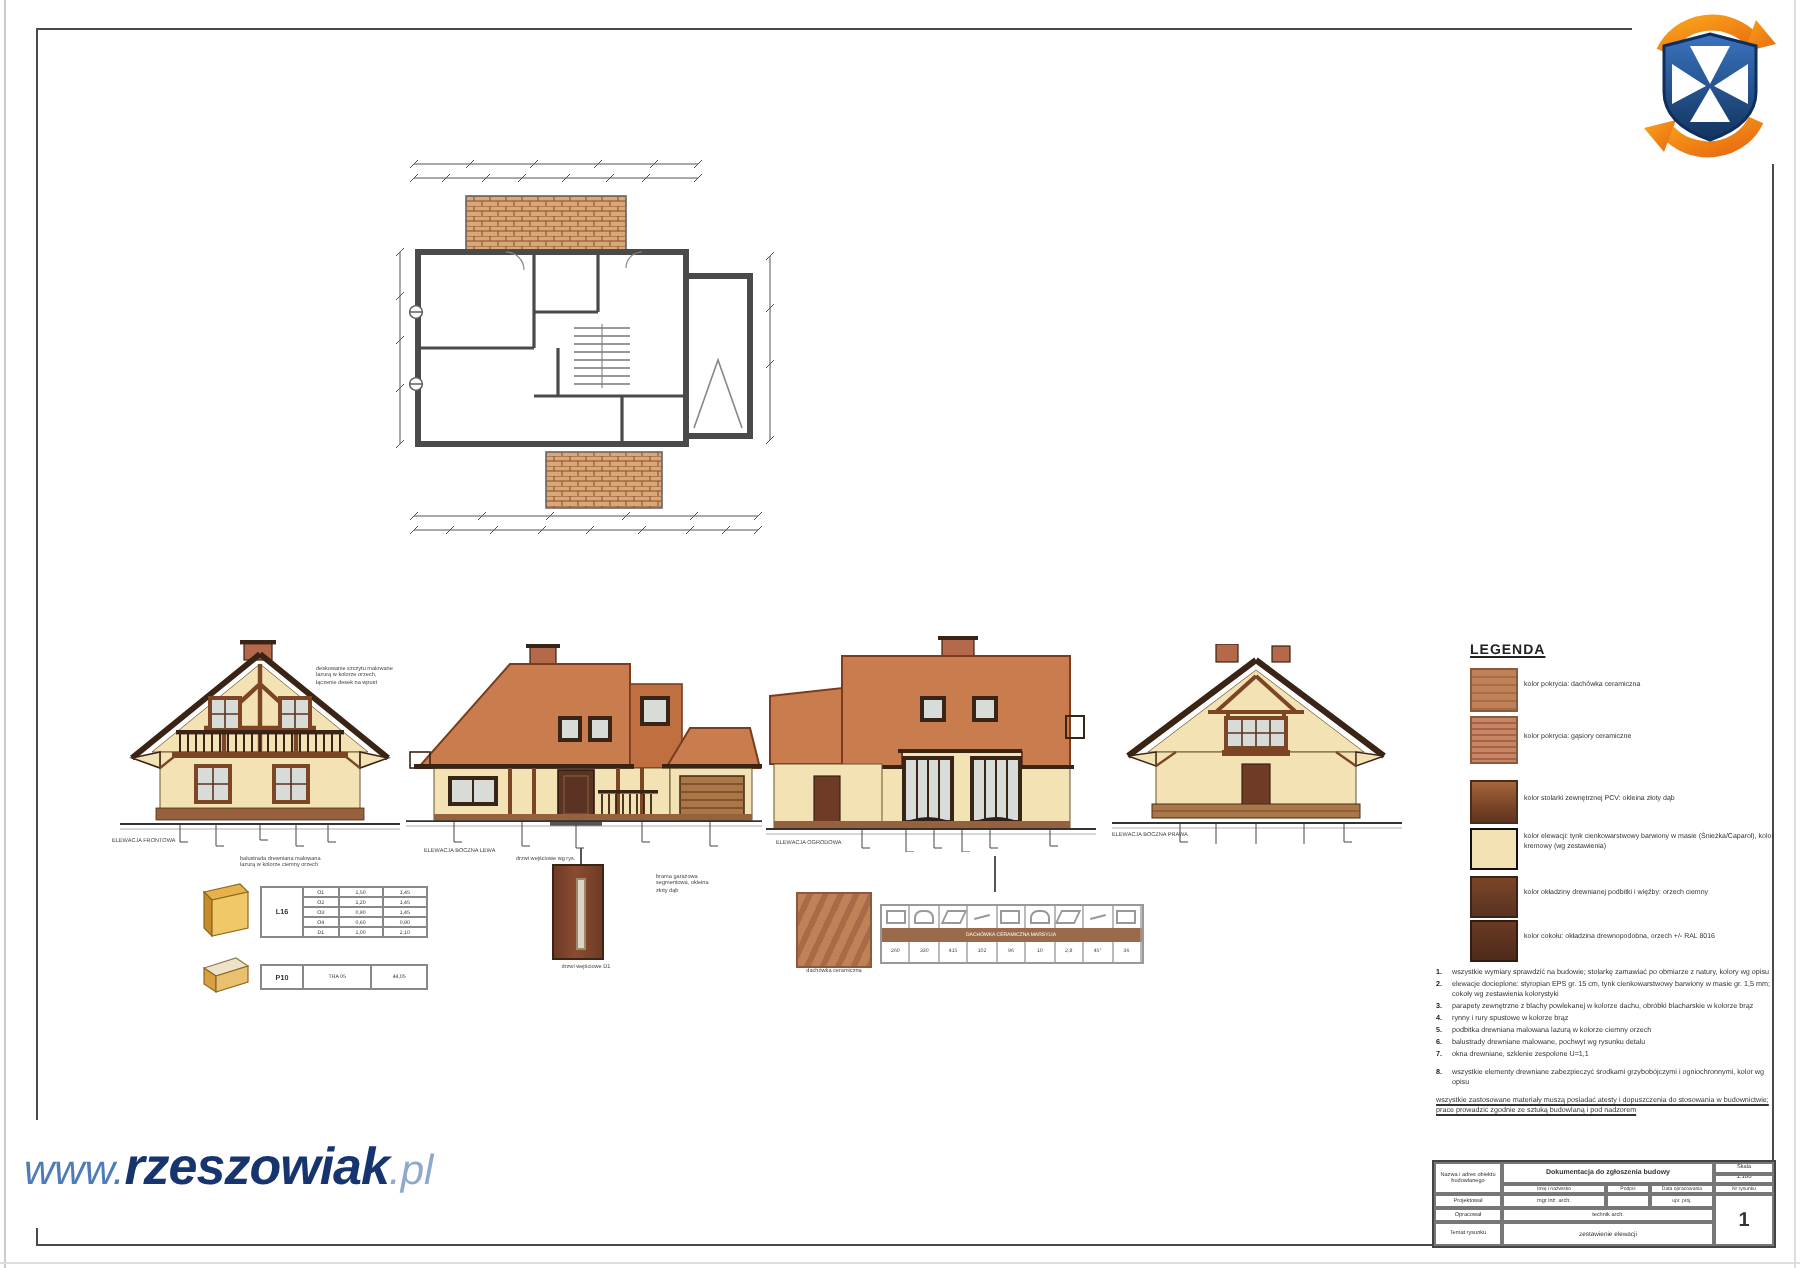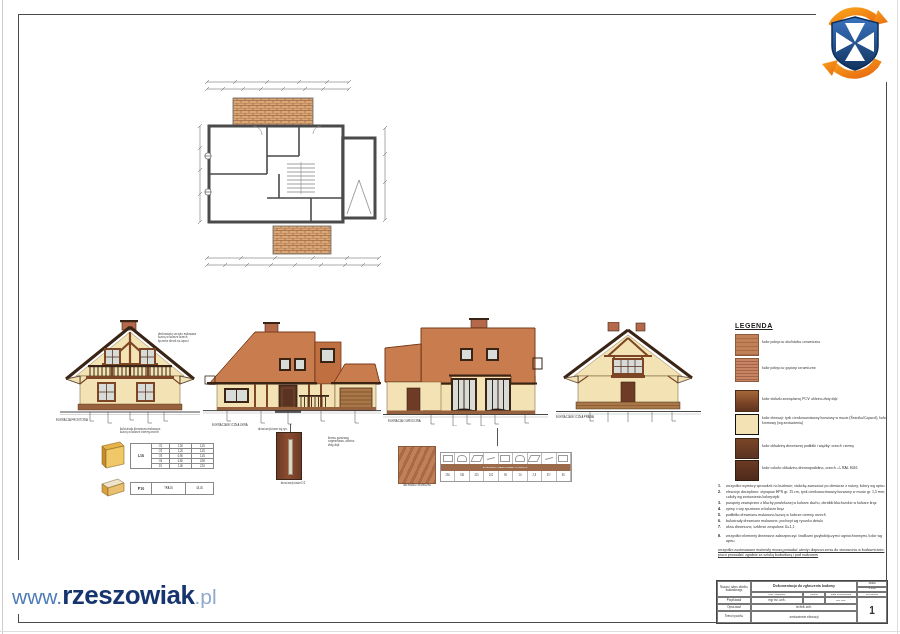--- a/index.html
+++ b/index.html
@@ -55,21 +55,21 @@
   .spec-band{background:#9a6a4a;display:flex;}
   .spec-band div{flex:1;color:#fff;font-size:2.5px;text-align:center;line-height:7px;border-right:0.5px solid #b08a6e;}
   .spec-vals{display:flex;}
   .spec-vals div{flex:1;font-size:2.6px;color:#444;text-align:center;line-height:10px;border-right:0.5px solid #bbb;}
   
   .door{width:26px;height:48px;background:linear-gradient(90deg,#6e3b26,#8a4c30 45%,#6e3b26);
     border:1.5px solid #3a2415;box-sizing:border-box;position:relative;}
   .door .stripe{position:absolute;left:11px;top:6px;width:3px;height:34px;background:#ddd4c4;border:0.4px solid #9a8a70;}
   
   .wm{left:8px;top:560px;width:258px;height:54px;background:#fff;z-index:20;}
-  .wm-line1{position:absolute;left:4px;top:20px;white-space:nowrap;}
+  .wm-line1{position:absolute;left:4px;top:8px;white-space:nowrap;font-style:italic;}
   .wm-www{font-size:21px;color:var(--accent-blue-light);}
   .wm-name{font-size:26px;font-weight:bold;color:var(--accent-blue);letter-spacing:-0.5px;}
   .wm-tld{font-size:21px;color:#8fa9cc;}
   .wm-sub{position:absolute;left:5px;top:31px;font-size:14.5px;color:var(--accent-orange);white-space:nowrap;}
   .logo-box{left:816px;top:4px;width:78px;height:78px;background:#fff;z-index:10;}
   .leader-v{background:#555;width:0.5px;}
 </style>
 </head>
 <body>
 

